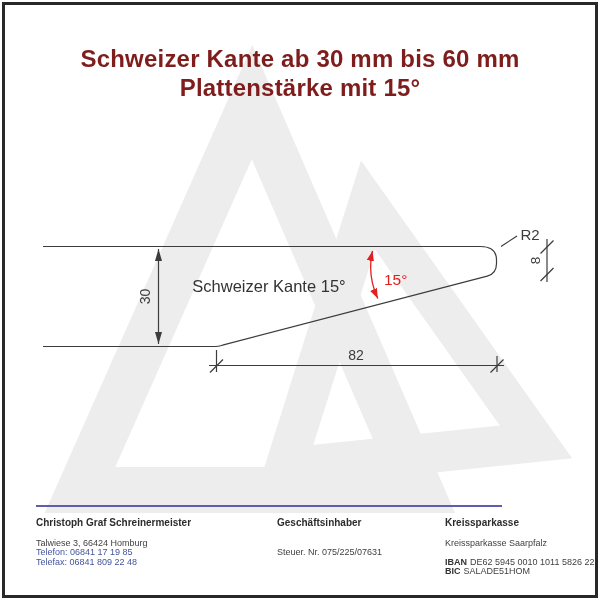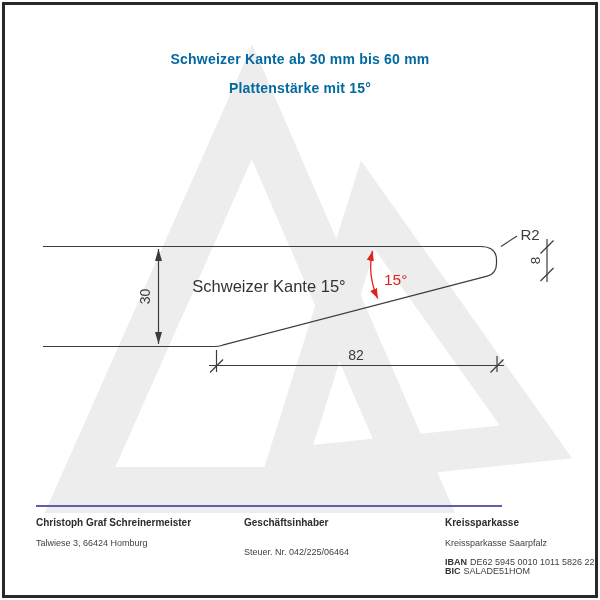--- a/index.html
+++ b/index.html
@@ -6,33 +6,33 @@
   body{
     width:600px;height:600px;position:relative;overflow:hidden;
     background:#ffffff;font-family:"Liberation Sans",sans-serif;
   }
   .page-frame{position:absolute;left:2px;top:2px;right:2px;bottom:2px;
     border:3px solid #282828;pointer-events:none;z-index:5;}
   .wm-svg{position:absolute;left:0;top:0;z-index:0;}
   .draw-svg{position:absolute;left:0;top:0;z-index:2;}
   .title-block{
     position:absolute;left:0;right:0;top:45px;z-index:3;
-    text-align:center;color:#0369a1;font-weight:bold;
-    font-size:14px;line-height:28.5px;letter-spacing:0.2px;
+    text-align:center;color:#7f1d1d;font-weight:bold;
+    font-size:24px;line-height:28.5px;letter-spacing:0.2px;
   }
   .footer{position:absolute;left:0;top:0;width:600px;height:600px;z-index:3;}
   .footer-divider{position:absolute;left:36px;top:505px;width:466px;height:2px;background:#5e5eac;}
   .fcol{position:absolute;top:517px;color:#3f3f3f;font-size:9px;line-height:9.4px;white-space:nowrap;}
   .fcol .fhead{font-weight:bold;font-size:10px;color:#2c2c2c;margin-bottom:11px;line-height:11px;}
   .fl{height:9.4px;}
   .blue{color:#44549e;}
   .b{font-weight:bold;color:#333;}
   .val{margin-left:3px;margin-top:40px;}
   .col1{left:36px;width:215px;}
-  .col2{left:244px;width:170px;}
+  .col2{left:277px;width:170px;}
   .col3{left:445px;width:150px;}
 </style>
 </head>
 <body>
 
 <svg class="wm-svg" width="600" height="600" viewBox="0 0 600 600" aria-hidden="true">
   <g fill="none" stroke="#ededed" stroke-width="46" stroke-miterlimit="10">
     <polygon points="252,102 80,490 420,490"></polygon>
     <polygon points="368,205 536,442 285,468" stroke-width="40"></polygon>
   </g>
@@ -85,26 +85,28 @@
     <text x="384" y="285" font-size="15.5" fill="#e2201f">15°</text>
   </g>
 </svg>
 
 <div class="footer">
   <div class="footer-divider"></div>
 
   <div class="fcol col1">
     <div class="fhead">Christoph Graf Schreinermeister</div>
     <div class="fl">Talwiese 3, 66424 Homburg</div>
+    <div class="fl blue">Telefon: 06841 17 19 85</div>
+    <div class="fl blue">Telefax: 06841 809 22 48</div>
   </div>
 
   <div class="fcol col2">
     <div class="fhead">Geschäftsinhaber</div>
     <div class="fl"></div>
-    <div class="fl">Steuer. Nr. 042/225/06464</div>
+    <div class="fl">Steuer. Nr. 075/225/07631</div>
   </div>
 
   <div class="fcol col3">
     <div class="fhead">Kreissparkasse</div>
     <div class="fl">Kreissparkasse Saarpfalz</div>
     <div class="fl"></div>
     <div class="fl"><span class="b">IBAN</span><span class="val">DE62 5945 0010 1011 5826 22</span></div>
     <div class="fl"><span class="b">BIC</span><span class="val">SALADE51HOM</span></div>
   </div>
 </div>

